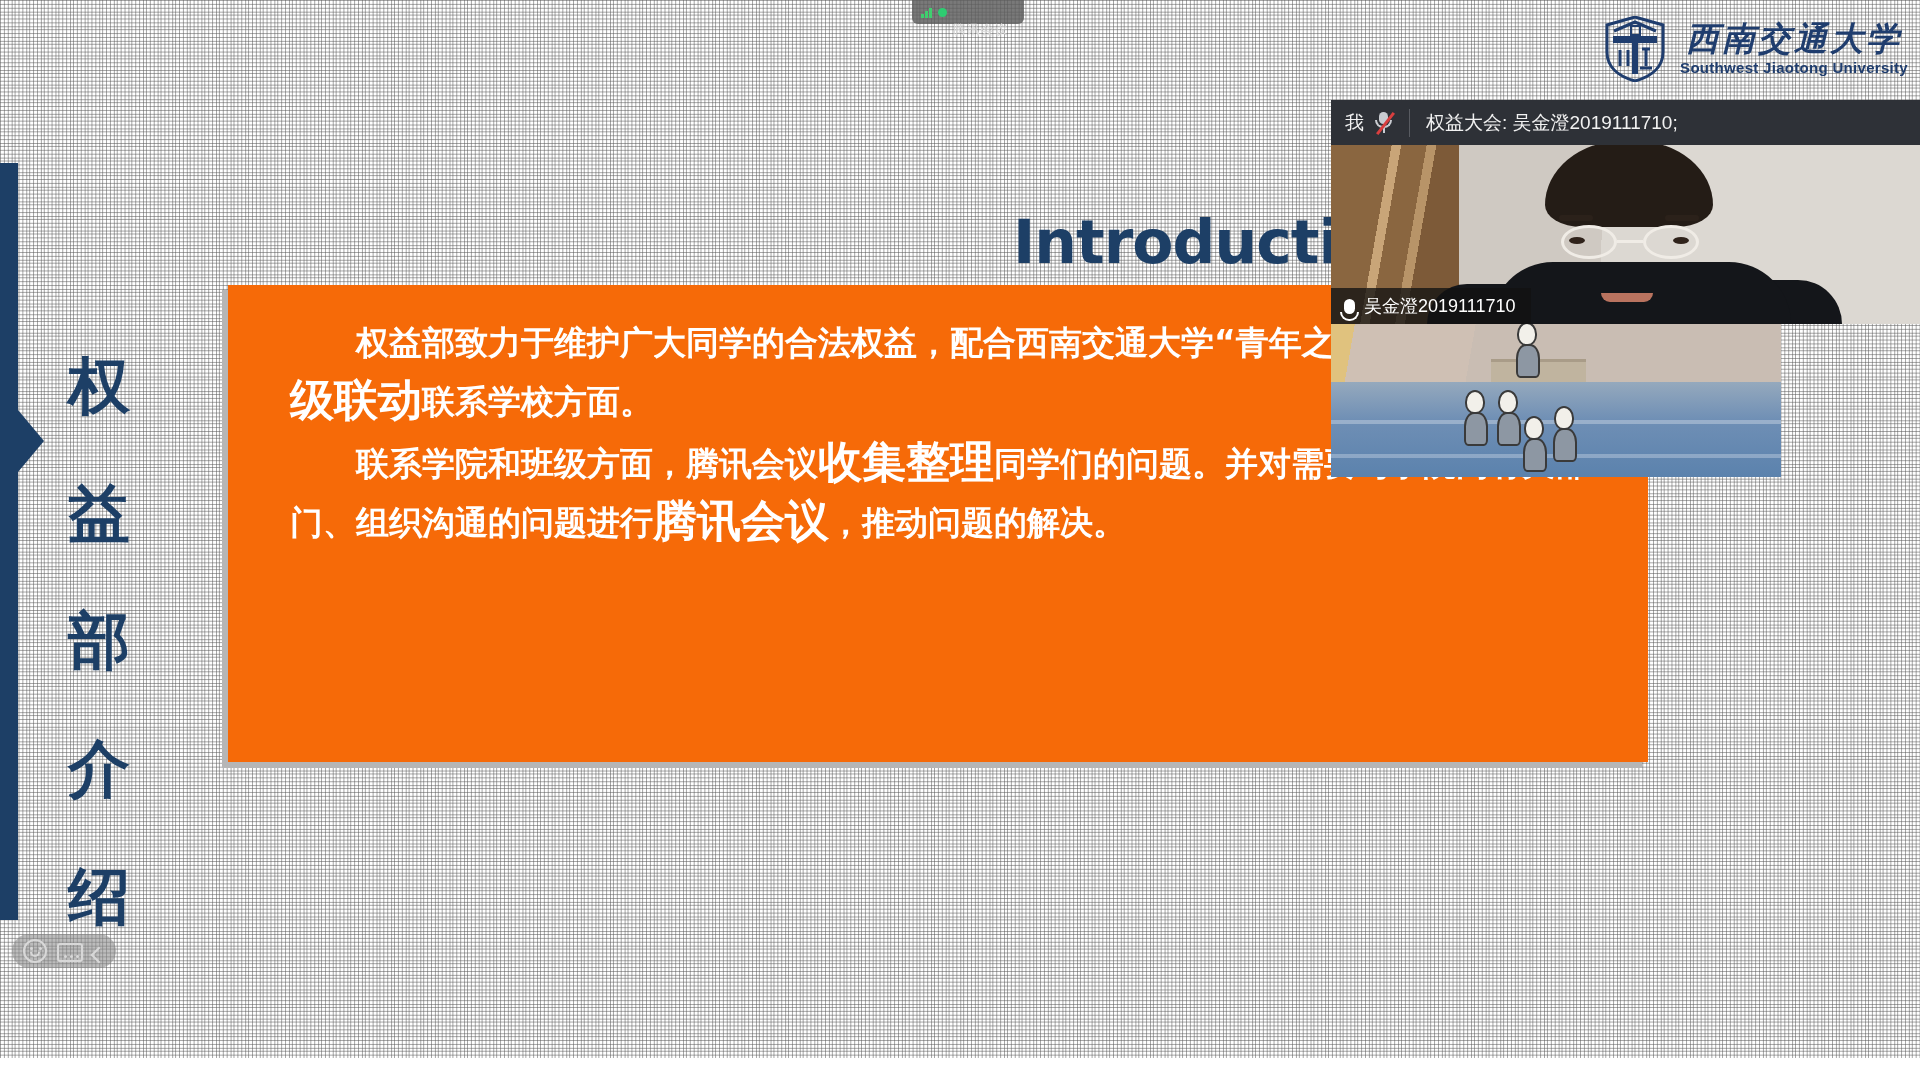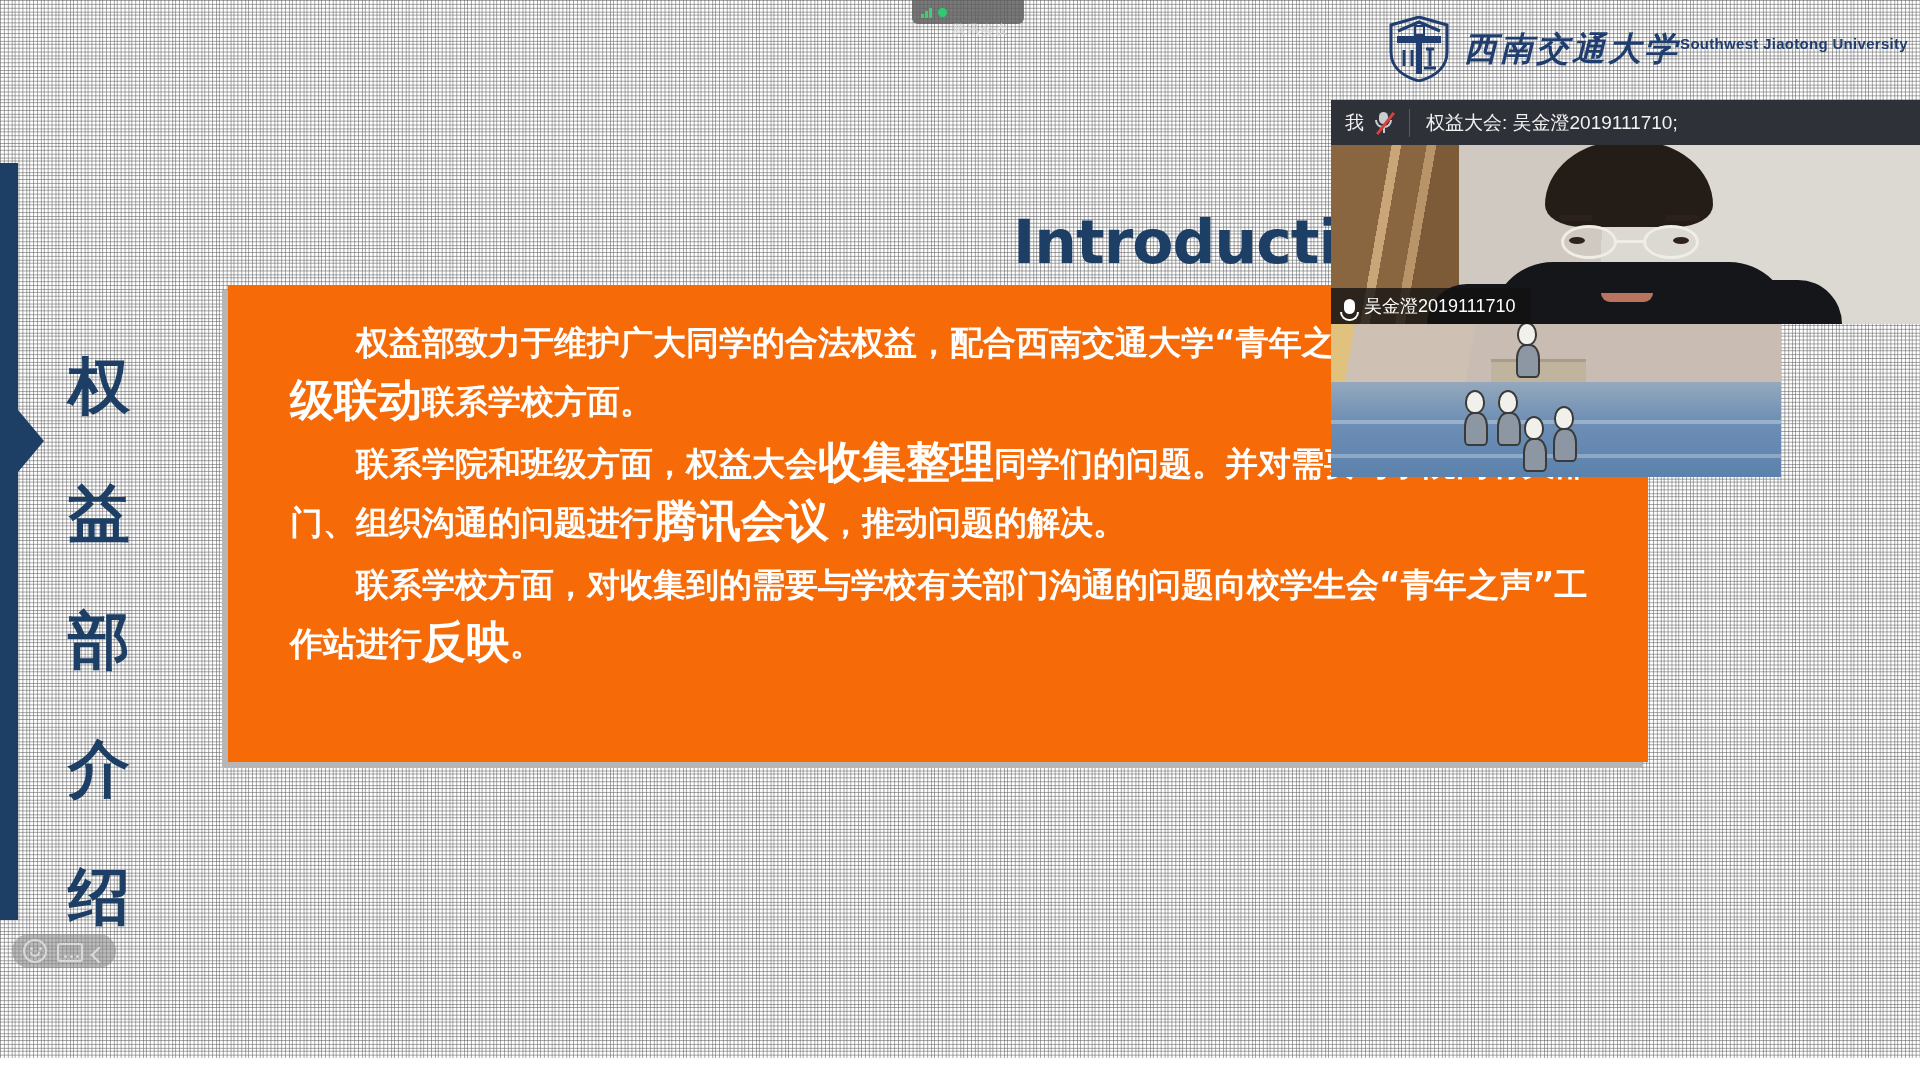--- a/index.html
+++ b/index.html
@@ -444,23 +444,24 @@
     display: flex;
     align-items: center;
     gap: 14px;
   }
   #logo-shield {
     width: 62px; height: 66px;
     position: relative;
   }
   #logo-text {
     display: flex;
-    flex-direction: row;
+    flex-direction: column;
     justify-content: center;
     color: #1f3d6e;
+    align-items: center;
   }
   #logo-cn {
     font-family: "DejaVu Serif", serif;
     font-size: 33px;
     font-weight: bold;
     font-style: italic;
     letter-spacing: 3px;
     line-height: 1.05;
   }
   #logo-en {
@@ -558,24 +559,21 @@
   </div>
 
   <div id="slide-title">Introduction</div>
 
   <div id="card-shadow"></div>
   <div id="orange-card">
     <p>
       <span>权益部致力于维护广大同学的合法权益，配合西南交通大学“青年之声”校、院、班</span><span class="big">三级联动</span><span>联系学校方面。</span>
     </p>
     <p>
-      <span>联系学院和班级方面，权益大会</span><span class="big">收集整理</span><span>同学们的问题。并对需要与学院内有关部门、组织沟通的问题进行</span><span class="big">腾讯会议</span><span>，推动问题的解决。</span>
-    </p>
-    <p>
-      <span>联系学校方面，对收集到的需要与学校有关部门沟通的问题向校学生会“青年之声”工作站进行</span><span class="big">反映</span><span>。</span>
+      <span>联系学院和班级方面，腾讯会议</span><span class="big">收集整理</span><span>同学们的问题。并对需要与学院内有关部门、组织沟通的问题进行</span><span class="big">腾讯会议</span><span>，推动问题的解决。</span>
     </p>
   </div>
 
   <div id="slide-video">
     <div class="vid-wall"></div>
     <div class="vid-board">
       <div class="vid-board-text">权益大会</div>
     </div>
     <div class="vid-desk"></div>
     <div class="vid-floor"></div>

